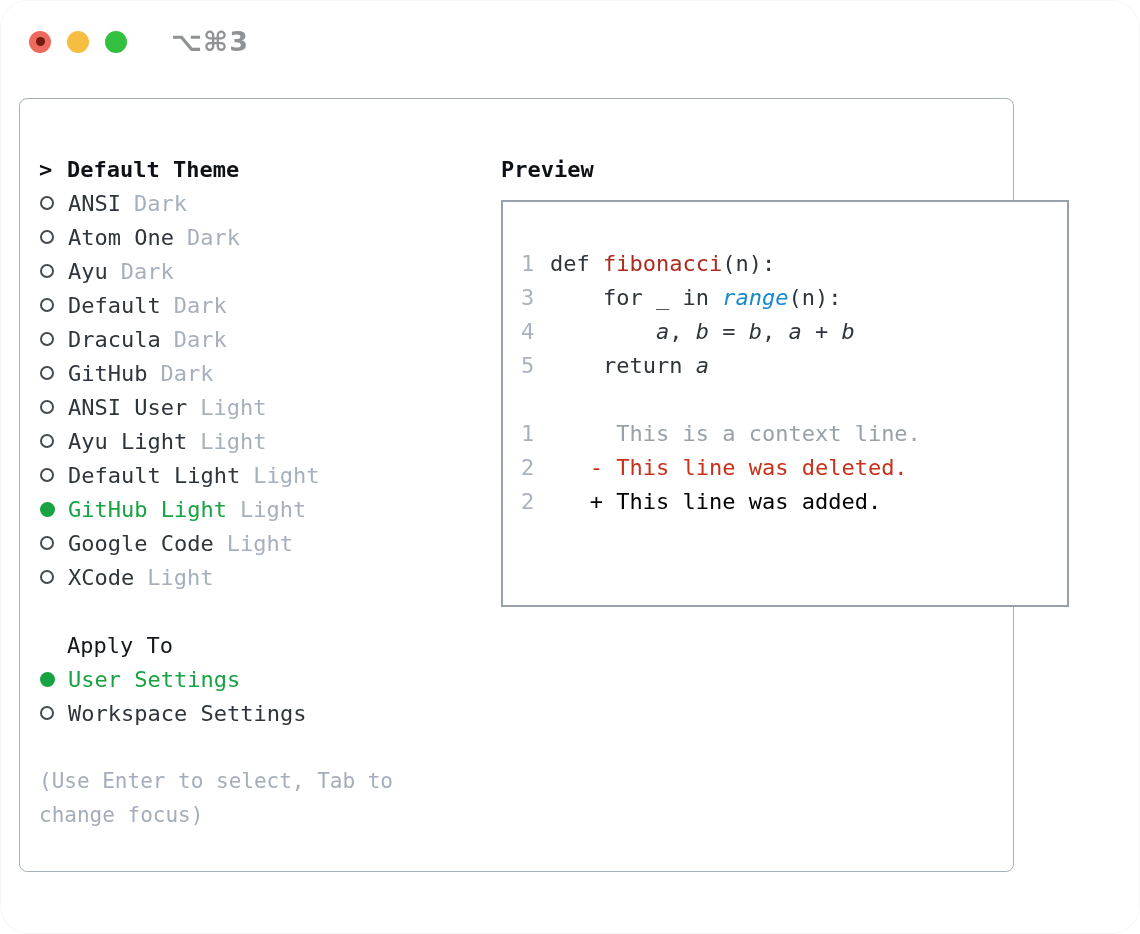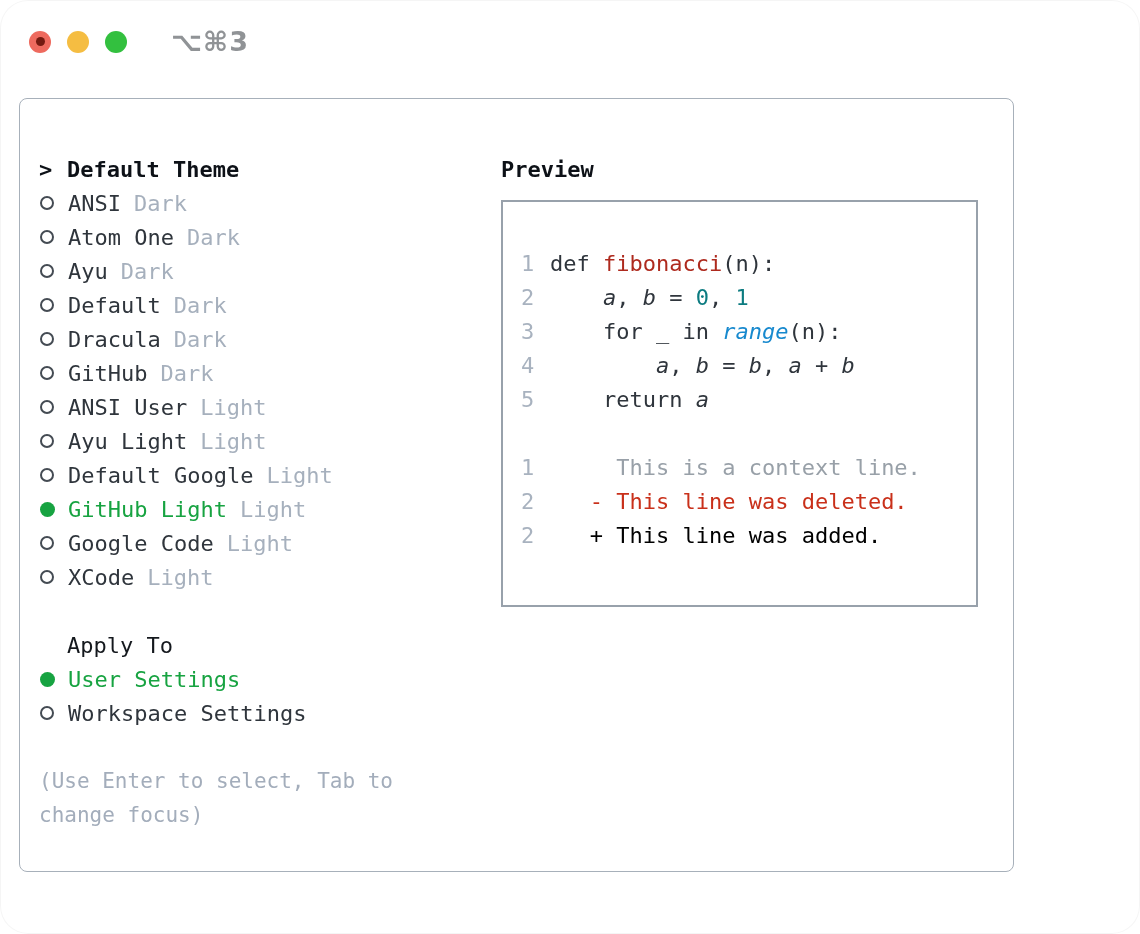--- a/index.html
+++ b/index.html
@@ -35,21 +35,21 @@
   .apply-header-text{margin-left:28px;color:#14181d;}
   
   .bullet{box-sizing:border-box;width:14px;height:14px;border-radius:50%;border:2px solid #444b53;margin:0 14px 0 1px;flex:0 0 auto;}
   .bullet.on{border:none;background:#17a341;width:15px;height:15px;margin-right:13px;}
   .opt-name{color:#2f353c;}
   .item.selected .opt-name{color:#17a341;}
   .opt-variant{color:#a6b0bd;margin-left:13px;}
   .help{margin-top:0;width:430px;font-size:21px;line-height:34px;color:#a3adbb;white-space:normal;}
   
   .preview-box{
-    margin-top:14px;box-sizing:border-box;width:477px;height:407px;
+    margin-top:14px;box-sizing:border-box;width:568px;height:407px;
     border:2px solid #98a1ab;background:#ffffff;padding:49px 0 0 18px;
   }
   .cl{height:34px;font-size:22px;white-space:pre;}
   .ln{display:inline-block;min-width:14px;margin-right:15px;color:#a8b2bf;}
   .tk-plain{color:#2f353c;}
   .tk-func{color:#ae2a1e;}
   .tk-var{color:#2f353c;font-style:italic;}
   .tk-number{color:#0c7b80;}
   .tk-builtin{color:#1789ce;font-style:italic;}
   .tk-context{color:#98a0a8;}
@@ -80,21 +80,21 @@
 
       <div id="theme-list">
           <div class="row item"><span class="bullet"></span><span class="opt-name">ANSI</span><span class="opt-variant">Dark</span></div>
           <div class="row item"><span class="bullet"></span><span class="opt-name">Atom One</span><span class="opt-variant">Dark</span></div>
           <div class="row item"><span class="bullet"></span><span class="opt-name">Ayu</span><span class="opt-variant">Dark</span></div>
           <div class="row item"><span class="bullet"></span><span class="opt-name">Default</span><span class="opt-variant">Dark</span></div>
           <div class="row item"><span class="bullet"></span><span class="opt-name">Dracula</span><span class="opt-variant">Dark</span></div>
           <div class="row item"><span class="bullet"></span><span class="opt-name">GitHub</span><span class="opt-variant">Dark</span></div>
           <div class="row item"><span class="bullet"></span><span class="opt-name">ANSI User</span><span class="opt-variant">Light</span></div>
           <div class="row item"><span class="bullet"></span><span class="opt-name">Ayu Light</span><span class="opt-variant">Light</span></div>
-          <div class="row item"><span class="bullet"></span><span class="opt-name">Default Google</span><span class="opt-variant">Light</span></div>
+          <div class="row item"><span class="bullet"></span><span class="opt-name">Default Light</span><span class="opt-variant">Light</span></div>
           <div class="row item selected"><span class="bullet on"></span><span class="opt-name">GitHub Light</span><span class="opt-variant">Light</span></div>
           <div class="row item"><span class="bullet"></span><span class="opt-name">Google Code</span><span class="opt-variant">Light</span></div>
           <div class="row item"><span class="bullet"></span><span class="opt-name">XCode</span><span class="opt-variant">Light</span></div>
         </div>
 
       <div class="row spacer"></div>
 
       <div class="row">
         <span class="apply-header-text">Apply To</span>
       </div>
@@ -109,21 +109,20 @@
       <div class="help">(Use Enter to select, Tab to change focus)</div>
     </div>
 
     <div class="col-right">
       <div class="row">
         <span class="header-text">Preview</span>
       </div>
       <div class="preview-box">
         <div id="preview-lines">
             <div class="cl"><span class="ln">1</span><span class="tk-plain">def </span><span class="tk-func">fibonacci</span><span class="tk-plain">(n):</span></div>
-            <div class="cl"><span class="ln">2</span><span class="tk-plain">    </span><span class="tk-var">a</span><span class="tk-plain">, </span><span class="tk-var">b</span><span class="tk-plain"> = </span><span class="tk-number">0</span><span class="tk-plain">, </span><span class="tk-number">1</span></div>
             <div class="cl"><span class="ln">3</span><span class="tk-plain">    for _ in </span><span class="tk-builtin">range</span><span class="tk-plain">(n):</span></div>
             <div class="cl"><span class="ln">4</span><span class="tk-plain">        </span><span class="tk-var">a</span><span class="tk-plain">, </span><span class="tk-var">b</span><span class="tk-plain"> = </span><span class="tk-var">b</span><span class="tk-plain">, </span><span class="tk-var">a</span><span class="tk-plain"> + </span><span class="tk-var">b</span></div>
             <div class="cl"><span class="ln">5</span><span class="tk-plain">    return </span><span class="tk-var">a</span></div>
             <div class="cl"><span class="ln"></span></div>
             <div class="cl"><span class="ln">1</span><span class="tk-context">     This is a context line.</span></div>
             <div class="cl"><span class="ln">2</span><span class="tk-deleted">   - This line was deleted.</span></div>
             <div class="cl"><span class="ln">2</span><span class="tk-added">   + This line was added.</span></div>
           </div>
       </div>
     </div>

